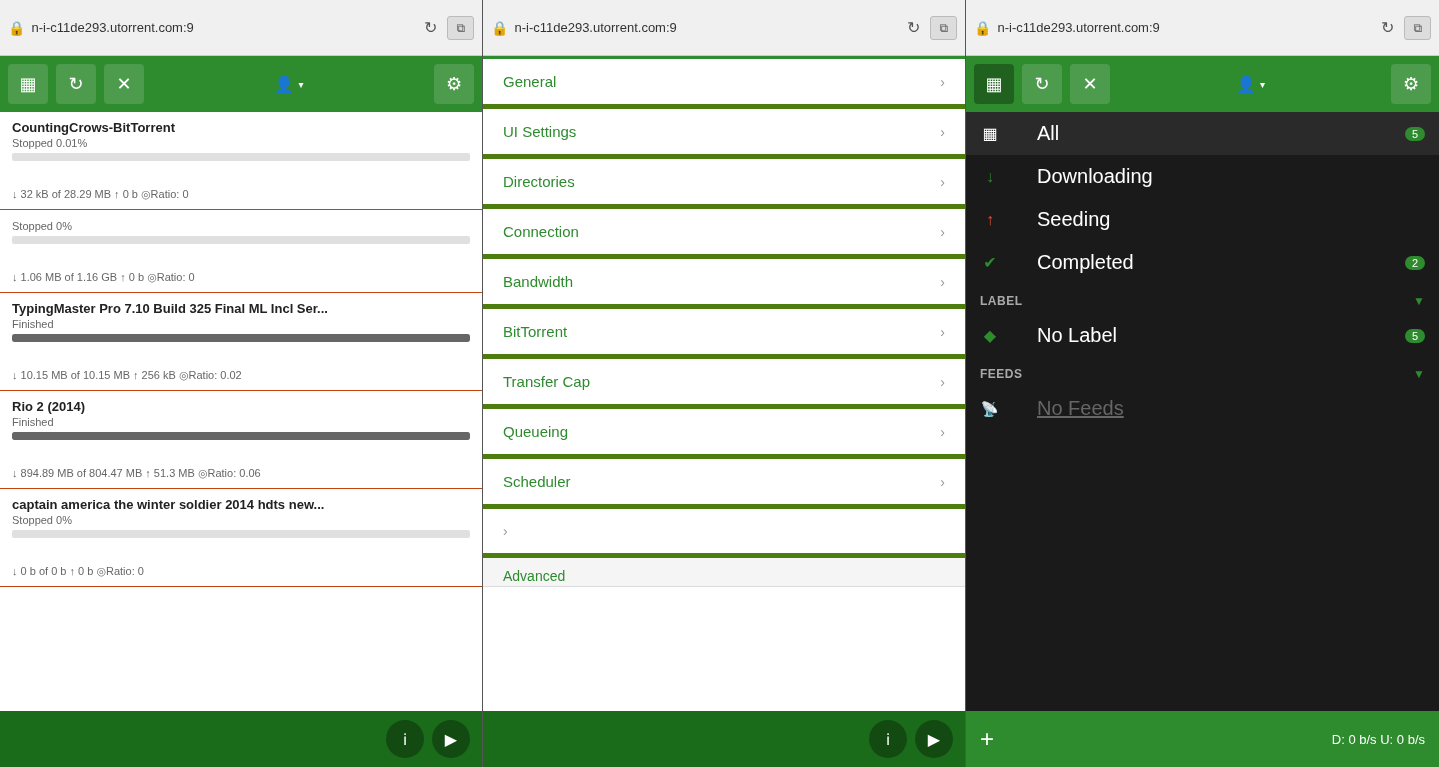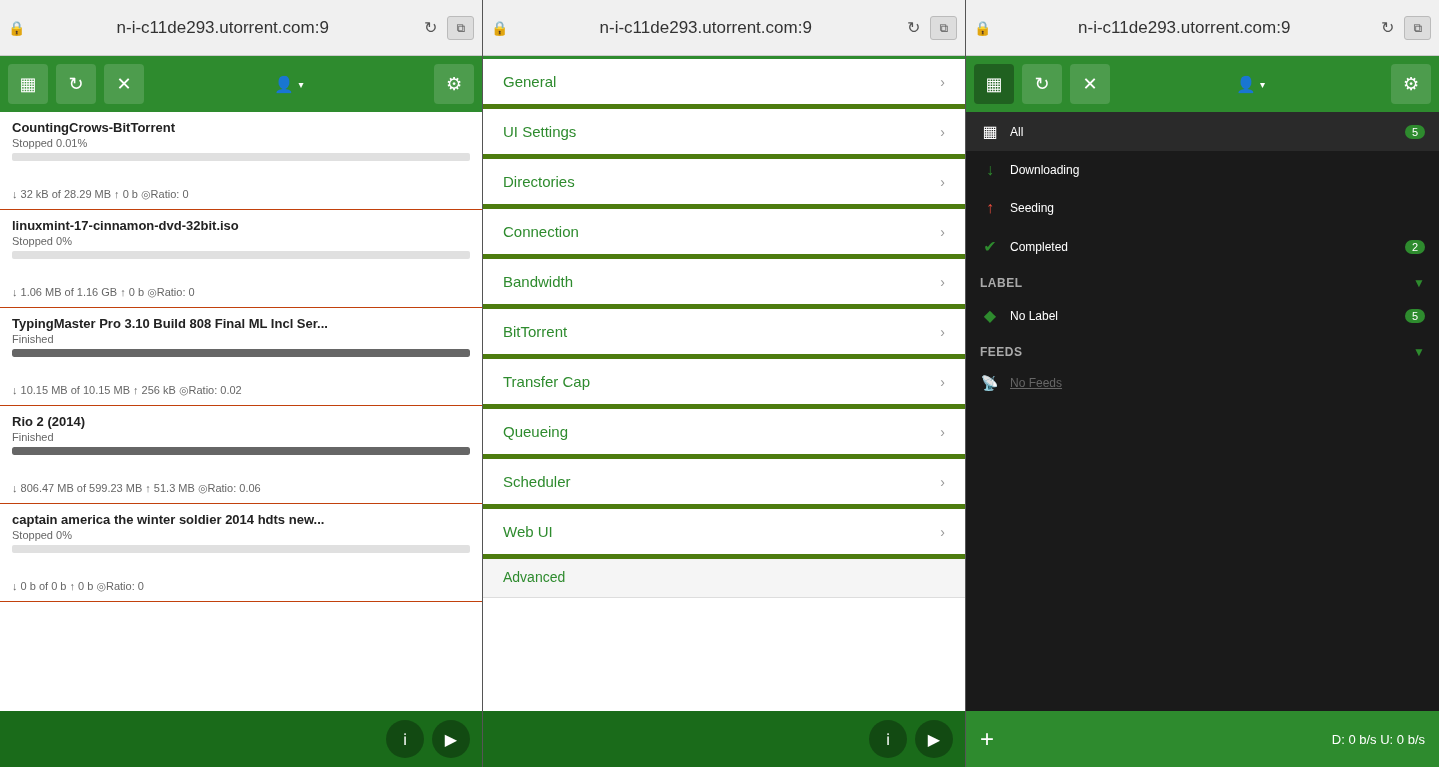--- a/index.html
+++ b/index.html
@@ -45,26 +45,25 @@
       gap: 6px;
       border-bottom: 1px solid #ccc;
     }
 
     .address-bar .lock-icon {
       color: #4a4;
       font-size: 14px;
     }
 
     .address-bar .url-text {
-      font-size: 17px;
+      font-size: 13px;
       color: #333;
       flex: 1;
       white-space: nowrap;
       overflow: hidden;
-      text-align: center;
     }
 
     .address-bar .refresh-btn {
       background: none;
       border: none;
       cursor: pointer;
       color: #555;
       font-size: 16px;
       padding: 4px;
     }
@@ -231,21 +230,21 @@
       color: #2e8b2e;
       flex: 1;
     }
 
     .settings-item-chevron {
       color: #999;
       font-size: 14px;
     }
 
     .settings-section-label {
-      padding: 10px 20px 12px;
+      padding: 10px 20px 2px;
       font-size: 14px;
       color: #2e8b2e;
       background: #f5f5f5;
       border-bottom: 1px solid #ddd;
     }
 
     
     .sidebar {
       background: #1a1a1a;
       flex: 1;
@@ -275,23 +274,24 @@
 
     .sidebar-item-icon {
       font-size: 16px;
       width: 20px;
       display: flex;
       align-items: center;
       justify-content: center;
     }
 
     .sidebar-item-label {
-      font-size: 12px;
+      font-size: 20px;
       color: #fff;
       flex: 1;
+      margin-left: 27px;
     }
 
     .sidebar-badge {
       background: #2e8b2e;
       color: white;
       font-size: 11px;
       border-radius: 10px;
       padding: 1px 7px;
       min-width: 20px;
       text-align: center;
@@ -358,42 +358,41 @@
 
   <div class="torrent-item">
         <div class="torrent-name">CountingCrows-BitTorrent</div>
         <div class="torrent-status">Stopped 0.01%</div>
         <div class="progress-bar-container">
           <div class="progress-bar-fill" style="width: 0.01%;"></div>
         </div>
         <div class="torrent-meta">↓ 32 kB of 28.29 MB  ↑ 0 b  ◎Ratio: 0</div>
       </div>
       <div class="torrent-item">
-        <div class="torrent-name">linuxmint-17-cinnamon-dvd-32bit.iso</div>
         <div class="torrent-status">Stopped 0%</div>
         <div class="progress-bar-container">
           <div class="progress-bar-fill" style="width: 0%;"></div>
         </div>
         <div class="torrent-meta">↓ 1.06 MB of 1.16 GB  ↑ 0 b  ◎Ratio: 0</div>
       </div>
       <div class="torrent-item">
-        <div class="torrent-name">TypingMaster Pro 3.10 Build 808 Final ML Incl Ser...</div>
+        <div class="torrent-name">TypingMaster Pro 7.10 Build 325 Final ML Incl Ser...</div>
         <div class="torrent-status">Finished</div>
         <div class="progress-bar-container">
           <div class="progress-bar-fill finished" style="width: 100%;"></div>
         </div>
         <div class="torrent-meta">↓ 10.15 MB of 10.15 MB  ↑ 256 kB  ◎Ratio: 0.02</div>
       </div>
       <div class="torrent-item">
         <div class="torrent-name">Rio 2 (2014)</div>
         <div class="torrent-status">Finished</div>
         <div class="progress-bar-container">
           <div class="progress-bar-fill finished" style="width: 100%;"></div>
         </div>
-        <div class="torrent-meta">↓ 806.47 MB of 599.23 MB  ↑ 51.3 MB  ◎Ratio: 0.06</div>
+        <div class="torrent-meta">↓ 894.89 MB of 804.47 MB  ↑ 51.3 MB  ◎Ratio: 0.06</div>
       </div>
       <div class="torrent-item">
         <div class="torrent-name">captain america the winter soldier 2014 hdts new...</div>
         <div class="torrent-status">Stopped 0%</div>
         <div class="progress-bar-container">
           <div class="progress-bar-fill" style="width: 0%;"></div>
         </div>
         <div class="torrent-meta">↓ 0 b of 0 b  ↑ 0 b  ◎Ratio: 0</div>
       </div>
     </div>
@@ -456,21 +455,20 @@
       </div>
       <div class="settings-item">
         <span class="settings-item-label">Queueing</span>
         <span class="settings-item-chevron">›</span>
       </div>
       <div class="settings-item">
         <span class="settings-item-label">Scheduler</span>
         <span class="settings-item-chevron">›</span>
       </div>
       <div class="settings-item">
-        <span class="settings-item-label">Web UI</span>
         <span class="settings-item-chevron">›</span>
       </div>
       <div class="settings-section-label">Advanced</div>
       <div style="flex: 1 1 0%;"></div>
       <div style="background: rgb(26, 107, 26); height: 56px; display: flex; align-items: center; justify-content: flex-end; padding: 0px 12px; gap: 8px; margin-top: auto;">
         <button class="bottom-btn">ℹ</button>
         <button class="bottom-btn">▶</button>
       </div>
     </div>
 </div>

